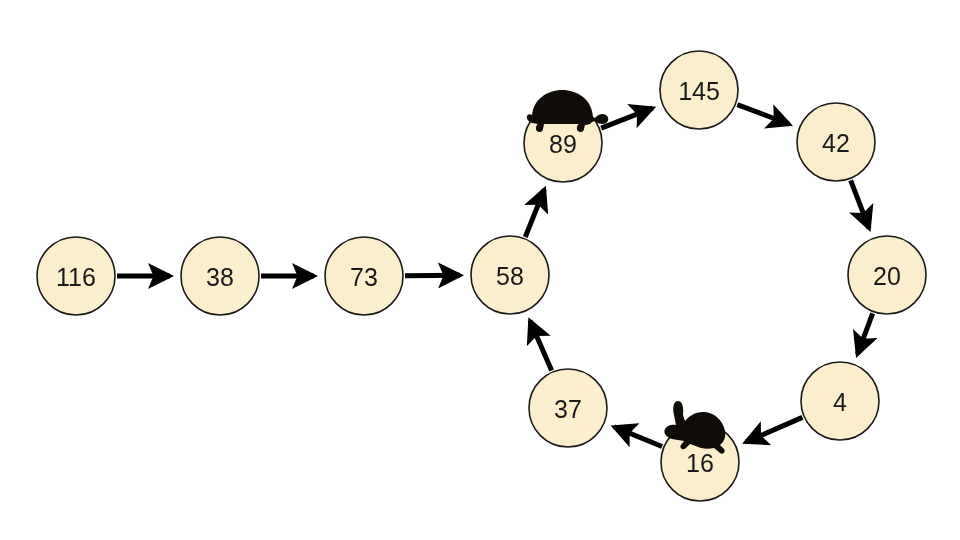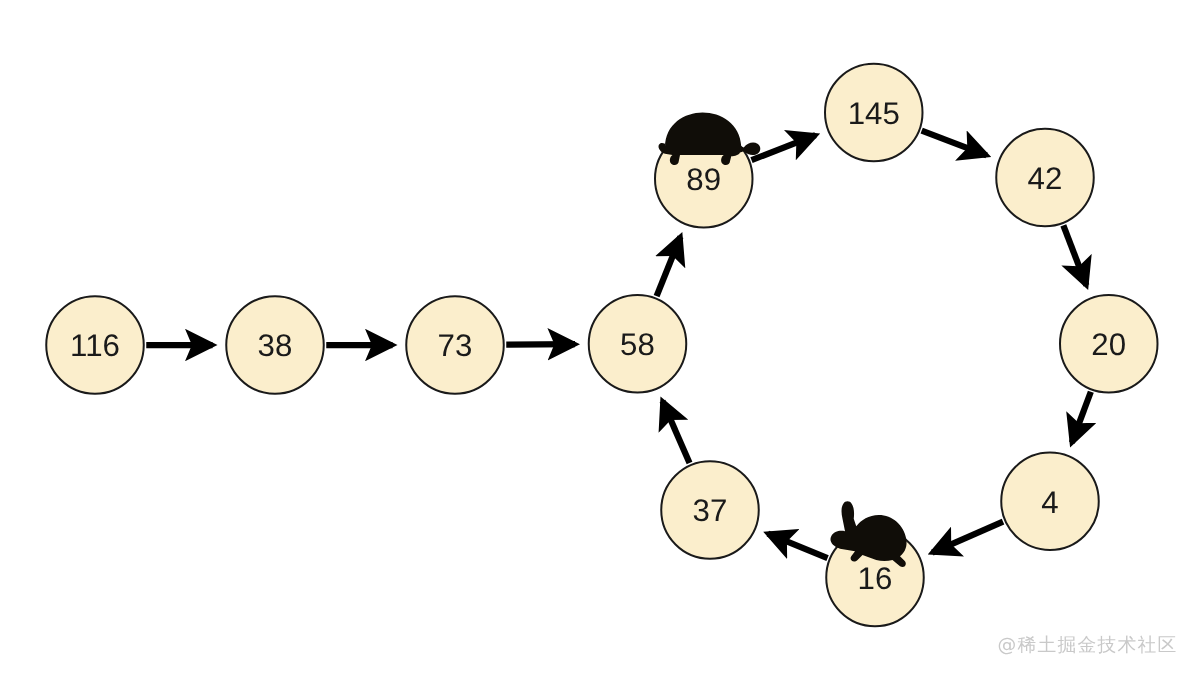--- a/index.html
+++ b/index.html
@@ -132,14 +132,13 @@
     <g id="markers-layer">
         <g transform="translate(562,112) scale(1)">
           <path d="M -30,6 C -30,-13 -14,-22 0,-22 C 15,-22 30,-13 31,5 L 33,6 C 36,2 41,1 44,3 C 47,5 47,9 44,11 C 41,13 36,12 33,9 L 30,10 C 29,12 26,13 23,13 L 22,17 C 22,20 18,21 16,19 C 14,17 15,13 17,12 L -18,12 L -19,17 C -19,20 -23,21 -25,19 C -27,17 -26,13 -24,12 L -30,11 C -33,10 -36,7 -35,4 C -34,2 -32,2 -30,3 Z" class="animal" fill="#100d08"></path>
         </g>
         <g transform="translate(698,429) scale(1)">
           <path d="M -26,10 C -32,8 -35,4 -33,0 C -31,-4 -26,-5 -22,-4 L -24,-14 C -26,-22 -24,-28 -20,-28 C -16,-28 -14,-22 -15,-14 L -13,-8 C -9,-13 -3,-17 5,-17 C 16,-17 25,-9 27,2 C 28,8 26,13 22,16 L 26,20 C 28,23 25,26 22,24 L 16,19 C 12,20 7,20 3,19 L -8,15 L -12,19 C -15,22 -19,19 -17,16 L -14,12 Z" class="animal" fill="#100d08"></path>
         </g>
       </g>
   </svg>
 
-  <div class="watermark-text">@稀土掘金技术社区</div>
 </div>
 
 </body></html>

